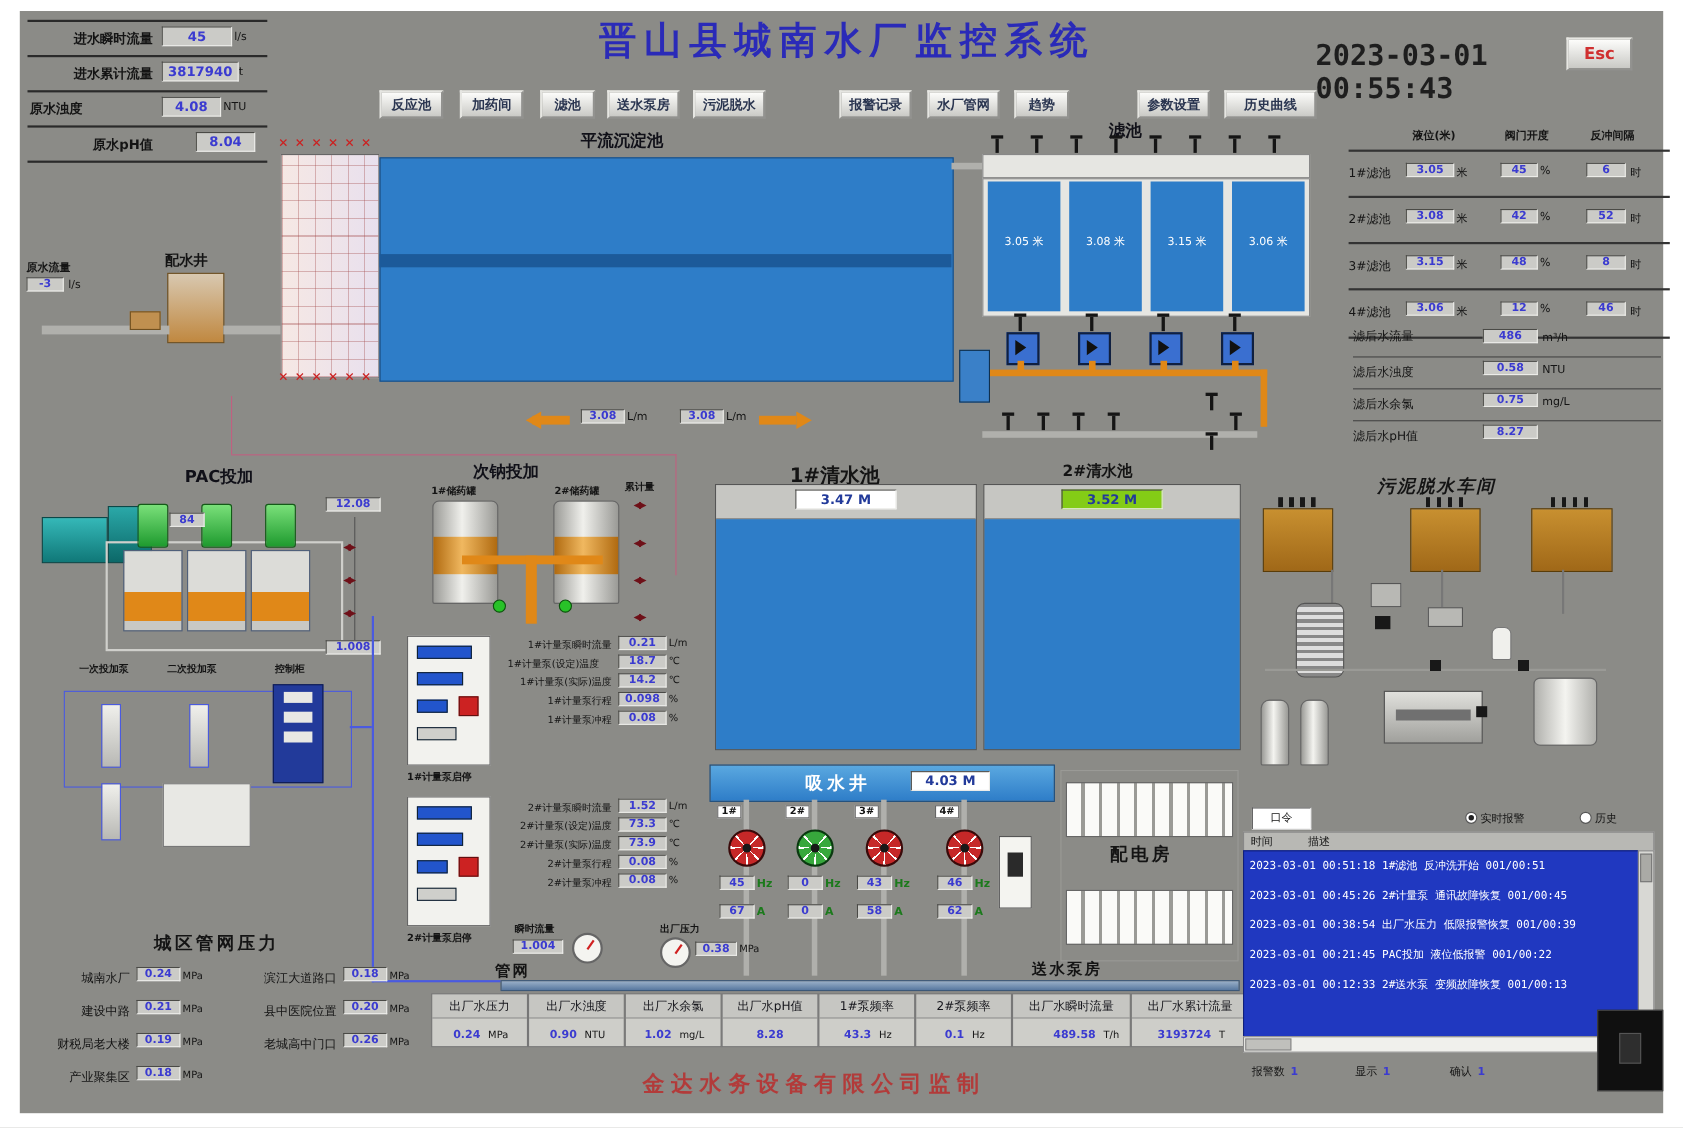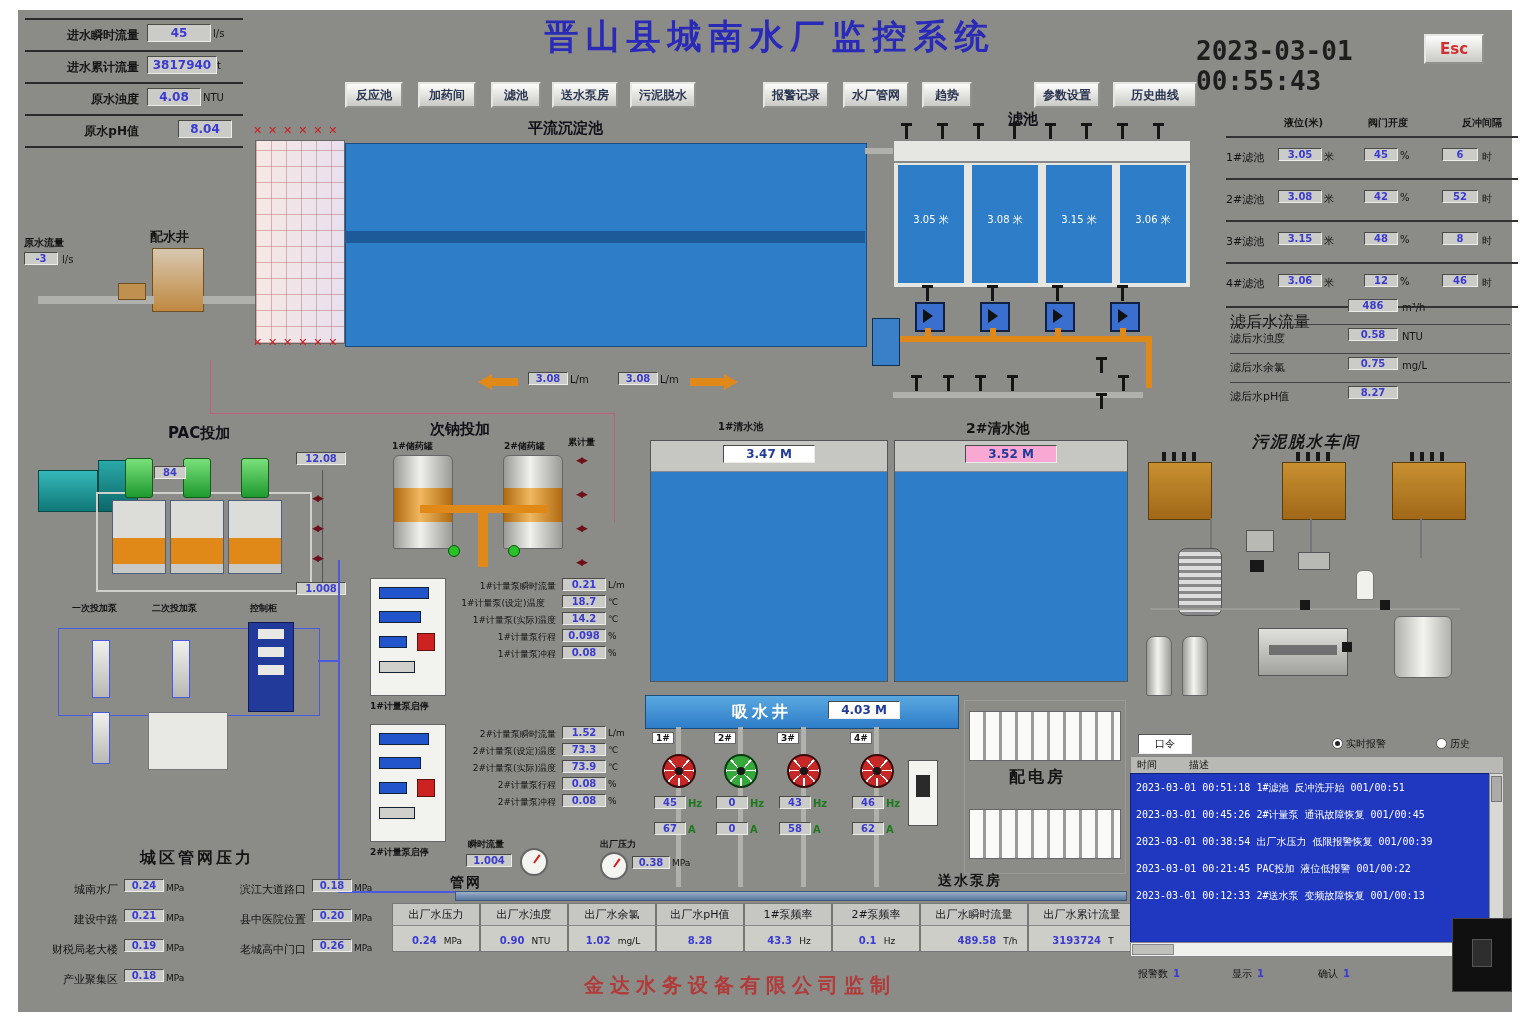--- a/index.html
+++ b/index.html
@@ -68,21 +68,21 @@
         <span class="abs lbl b" style="left:2px;top:7px;width:112px;text-align:right;">进水瞬时流量</span>
         <span class="abs vbox" style="left:122px;top:4px;width:56px;">45</span>
         <span class="abs sm" style="left:188px;top:8px;">l/s</span>
       </div>
   <div class="irow">
         <span class="abs lbl b" style="left:2px;top:7px;width:112px;text-align:right;">进水累计流量</span>
         <span class="abs vbox" style="left:122px;top:4px;width:62px;">3817940</span>
         <span class="abs sm" style="left:192px;top:8px;">t</span>
       </div>
   <div class="irow">
-        <span class="abs lbl b" style="left:2px;top:7px;width:112px;text-align:right;font-family:Liberation Mono, monospace;">原水浊度</span>
+        <span class="abs lbl b" style="left:2px;top:7px;width:112px;font-family:Liberation Mono, monospace;">原水浊度</span>
         <span class="abs vbox" style="left:122px;top:4px;width:46px;">4.08</span>
         <span class="abs sm" style="left:178px;top:8px;">NTU</span>
       </div>
   <div class="irow">
         <span class="abs lbl b" style="left:2px;top:7px;width:112px;text-align:right;">原水pH值</span>
         <span class="abs vbox" style="left:122px;top:4px;width:46px;margin-left:31px;">8.04</span>
       </div>
 </div>
 
 <div class="abs" style="left:500px;top:14px;width:540px;text-align:center;font-size:34px;font-weight:bold;letter-spacing:7px;color:#2a2ab8;font-family:'DejaVu Serif',serif;">晋山县城南水厂监控系统</div>
@@ -172,21 +172,21 @@
     <i class="tv" style="left:947px;top:378px;"></i>
     <i class="tv" style="left:979px;top:378px;"></i>
     <i class="tv" style="left:1011px;top:378px;"></i>
 <i class="tv" style="left:1100px;top:360px;"></i>
     <i class="tv" style="left:1122px;top:378px;"></i>
     <i class="tv" style="left:1100px;top:396px;"></i>
 
 <div class="abs" style="left:1226px;top:112px;width:292px;">
   <div class="abs sm b" style="left:58px;top:4px;">液位(米)</div>
   <div class="abs sm b" style="left:142px;top:4px;">阀门开度</div>
-  <div class="abs sm b" style="left:236px;top:4px;text-align:right;">反冲间隔</div>
+  <div class="abs sm b" style="left:220px;top:4px;text-align:right;">反冲间隔</div>
   <div class="abs ftrow" style="left:0;top:24px;width:292px;height:42px;">
     <span class="abs lbl" style="left:0;top:12px;font-size:11px;">1#滤池</span>
         <span class="abs vbox small" style="left:52px;top:10px;width:38px;">3.05</span>
         <span class="abs sm" style="left:98px;top:12px;">米</span>
         <span class="abs vbox small" style="left:138px;top:10px;width:28px;">45</span>
         <span class="abs sm" style="left:174px;top:12px;">%</span>
         <span class="abs vbox small" style="left:216px;top:10px;width:30px;">6</span>
         <span class="abs sm" style="left:256px;top:12px;">时</span>
   </div>
   <div class="abs ftrow" style="left:0;top:66px;width:292px;height:42px;">
@@ -213,21 +213,21 @@
         <span class="abs sm" style="left:98px;top:12px;">米</span>
         <span class="abs vbox small" style="left:138px;top:10px;width:28px;">12</span>
         <span class="abs sm" style="left:174px;top:12px;">%</span>
         <span class="abs vbox small" style="left:216px;top:10px;width:30px;">46</span>
         <span class="abs sm" style="left:256px;top:12px;">时</span>
   </div>
 </div>
 
 <div class="abs" style="left:1230px;top:296px;width:292px;">
   <div class="abs" style="left:0;top:0;width:280px;height:28px;border-bottom:1px solid #444;">
-        <span class="abs lbl" style="left:0;top:16px;font-size:16px;">滤后水流量</span>
+        <span class="abs lbl" style="left:0;top:2px;font-size:11px;">滤后水流量</span>
         <span class="abs vbox small" style="left:118px;top:3px;width:44px;">486</span>
         <span class="abs sm" style="left:172px;top:6px;">m³/h</span>
       </div>
   <div class="abs" style="left:0;top:29px;width:280px;height:28px;border-bottom:1px solid #444;">
         <span class="abs lbl" style="left:0;top:6px;font-size:11px;">滤后水浊度</span>
         <span class="abs vbox small" style="left:118px;top:3px;width:44px;">0.58</span>
         <span class="abs sm" style="left:172px;top:6px;">NTU</span>
       </div>
   <div class="abs" style="left:0;top:58px;width:280px;height:28px;border-bottom:1px solid #444;">
         <span class="abs lbl" style="left:0;top:6px;font-size:11px;">滤后水余氯</span>
@@ -357,28 +357,28 @@
 <div class="abs" style="left:248px;top:622px;width:44px;height:88px;background:#223a9a;border:1px solid #101c50;">
   <div style="margin:6px auto 0;width:26px;height:10px;background:#e8e8e4;"></div>
   <div style="margin:8px auto 0;width:26px;height:10px;background:#e8e8e4;"></div>
   <div style="margin:8px auto 0;width:26px;height:10px;background:#e8e8e4;"></div>
 </div>
 <div class="abs" style="left:148px;top:712px;width:78px;height:56px;background:#e8e8e4;border:1px solid #777;"></div>
 <div class="abs" style="left:338px;top:560px;width:2px;height:333px;background:#4a5ae0;"></div>
 <div class="abs" style="left:318px;top:660px;width:20px;height:2px;background:#4a5ae0;"></div>
 <div class="abs" style="left:338px;top:891px;width:117px;height:2px;background:#4a5ae0;"></div>
 
-<div class="abs b" style="left:718px;top:420px;font-size:10px;">1#清水池</div>
+<div class="abs b" style="left:718px;top:420px;font-size:18px;">1#清水池</div>
 <div class="abs b" style="left:966px;top:420px;font-size:14px;">2#清水池</div>
 <div class="abs" style="left:650px;top:440px;width:236px;height:240px;border:1px solid #555;">
   <div style="height:30px;background:#c6c6c2;border-bottom:1px solid #888;text-align:center;"><span class="vbox" style="display:inline-block;margin-top:4px;width:84px;background:#fff;color:#223a9a;">3.47 M</span></div>
   <div class="pool" style="height:209px;"></div>
 </div>
 <div class="abs" style="left:894px;top:440px;width:232px;height:240px;border:1px solid #555;">
-  <div style="height:30px;background:#c6c6c2;border-bottom:1px solid #888;text-align:center;"><span class="vbox" style="display:inline-block;margin-top:4px;width:84px;background:#f9a8d4;color:#223a9a;">3.52 M</span></div>
+  <div style="height:30px;background:#c6c6c2;border-bottom:1px solid #888;text-align:center;"><span class="vbox" style="display:inline-block;margin-top:4px;width:84px;background:#84cc16;color:#223a9a;">3.52 M</span></div>
   <div class="pool" style="height:209px;"></div>
 </div>
 
 <div class="abs" style="left:645px;top:695px;width:312px;height:32px;background:linear-gradient(#5aa8e0,#2e7dc8);border:1px solid #1a4c7e;">
   <span class="abs" style="left:86px;top:6px;color:#fff;font-size:16px;font-weight:bold;letter-spacing:4px;">吸水井</span>
   <span class="abs vbox" style="left:182px;top:5px;width:64px;background:#fff;color:#223a9a;">4.03 M</span>
 </div>
 <div class="abs pipe" style="left:676px;top:727px;width:5px;height:160px;"></div>
 <div class="abs pipe" style="left:738px;top:727px;width:5px;height:160px;"></div>
 <div class="abs pipe" style="left:801px;top:727px;width:5px;height:160px;"></div>

